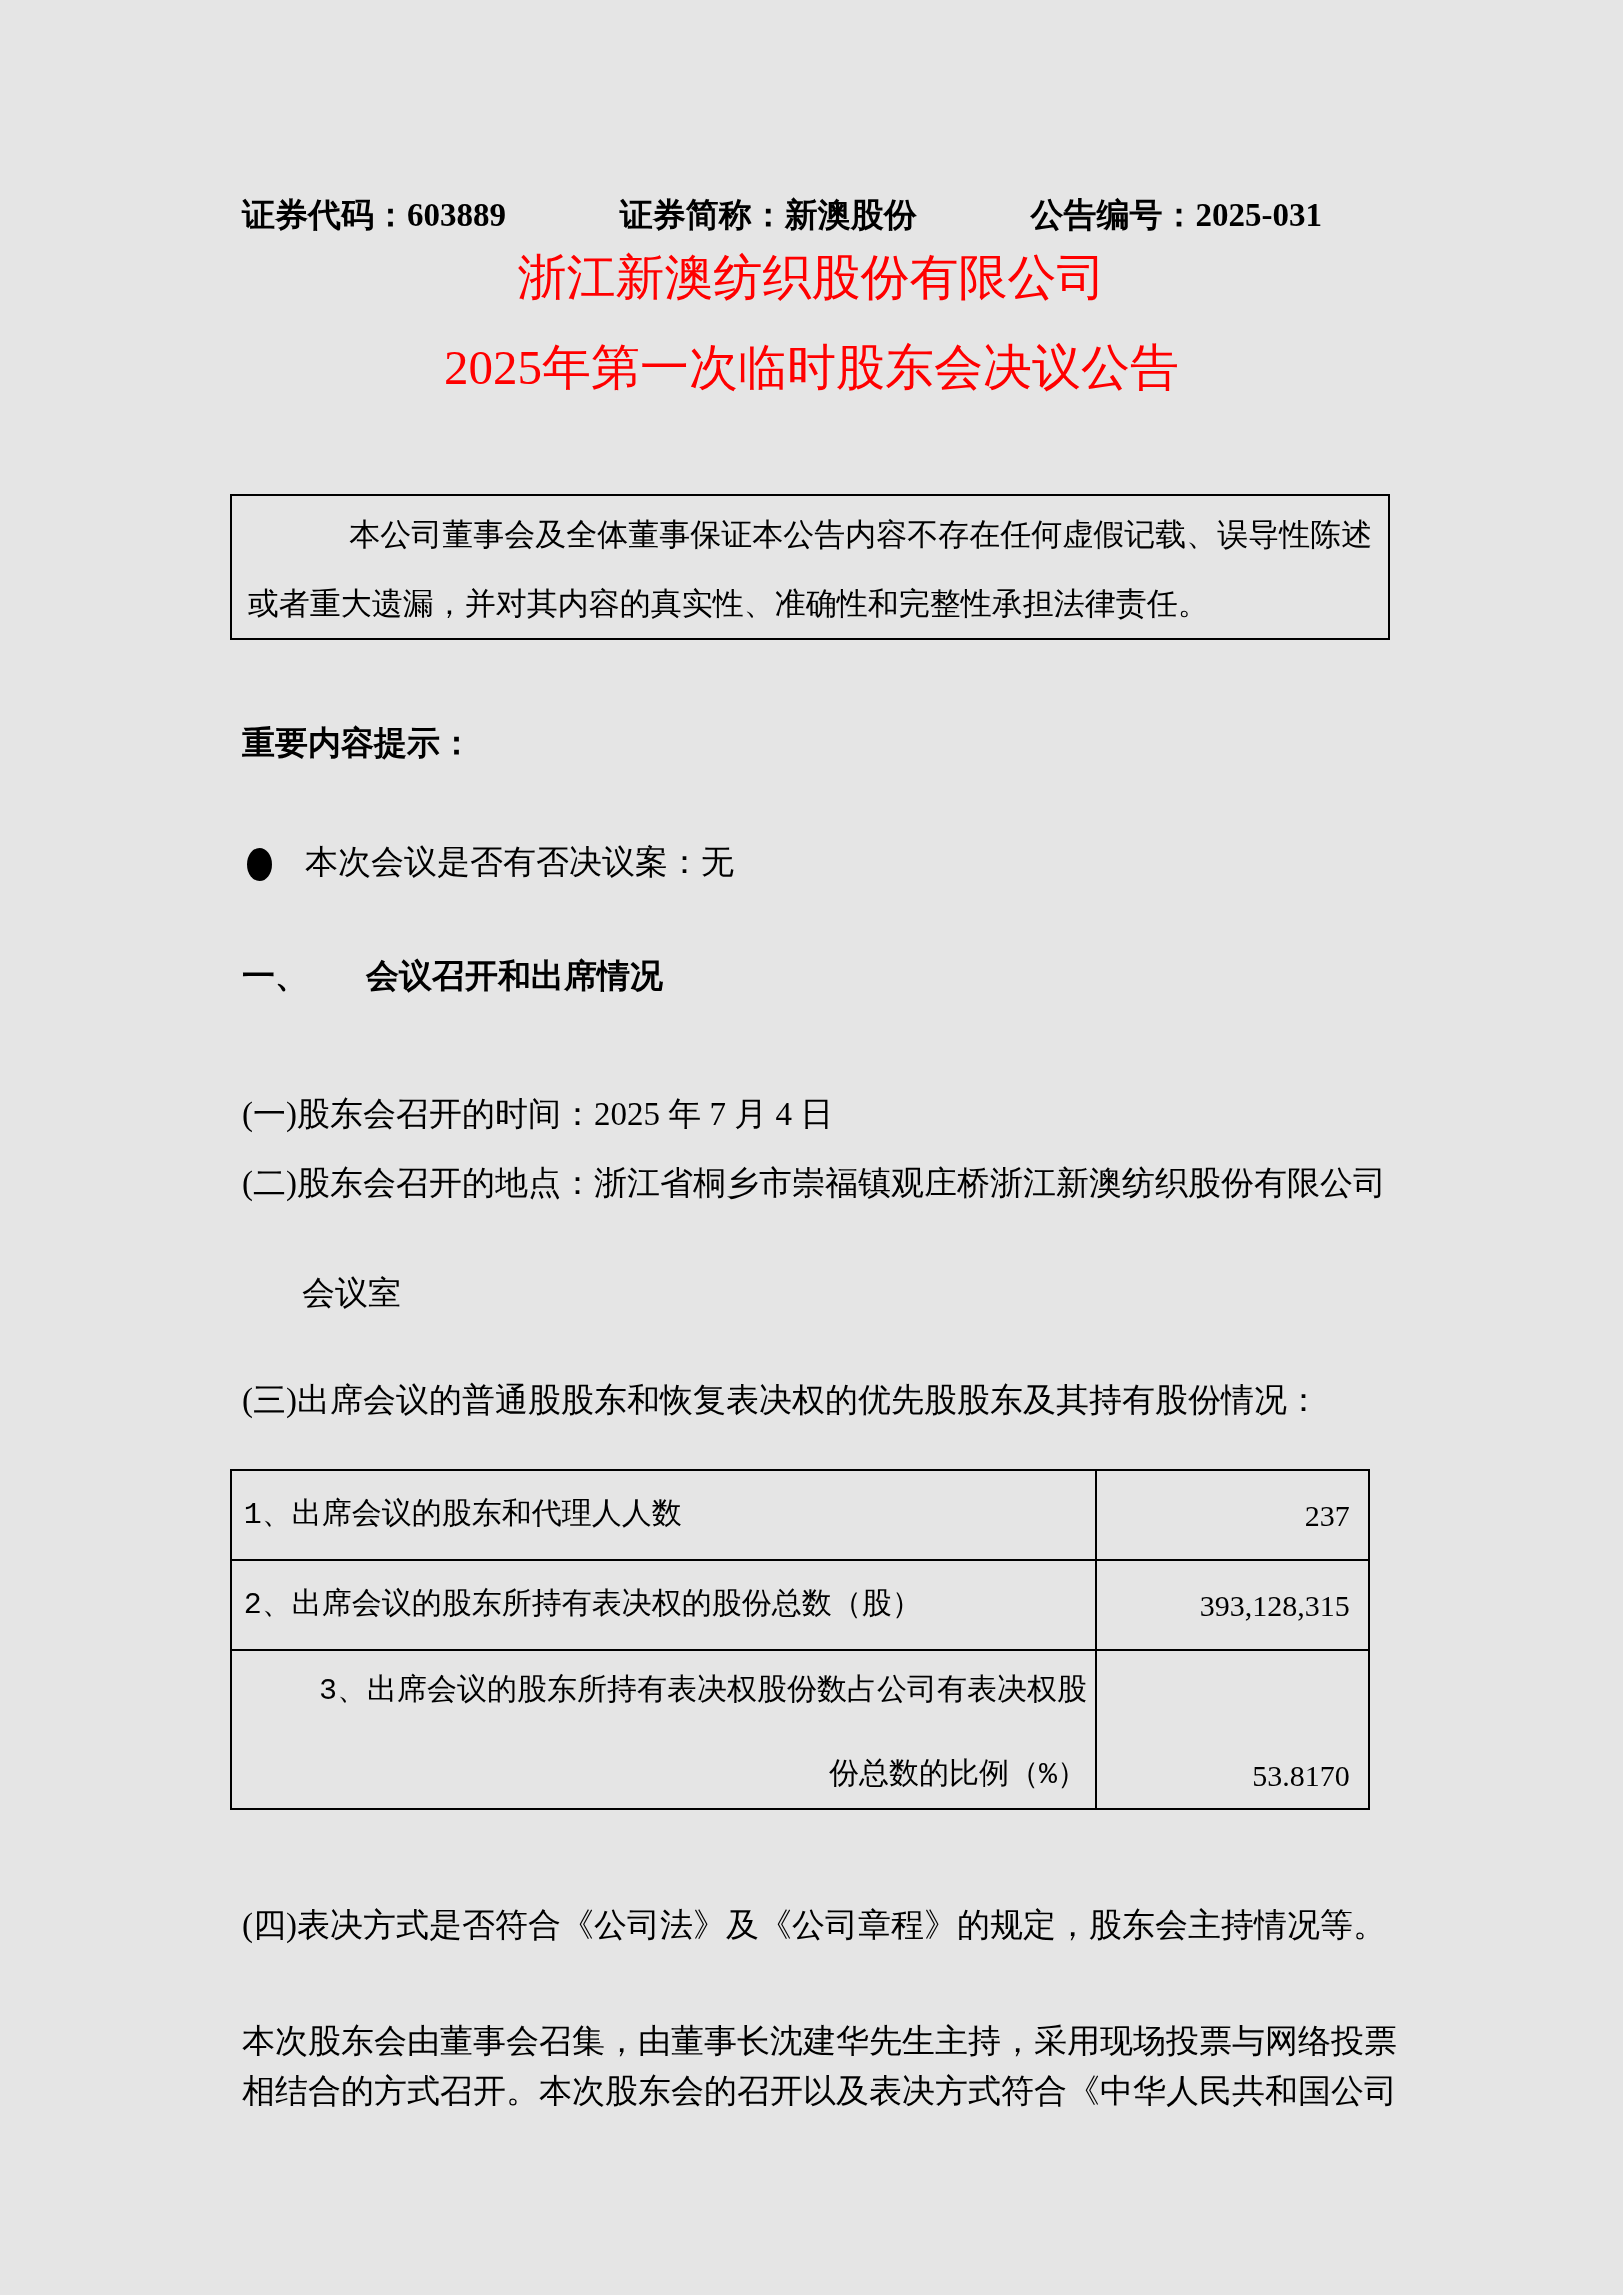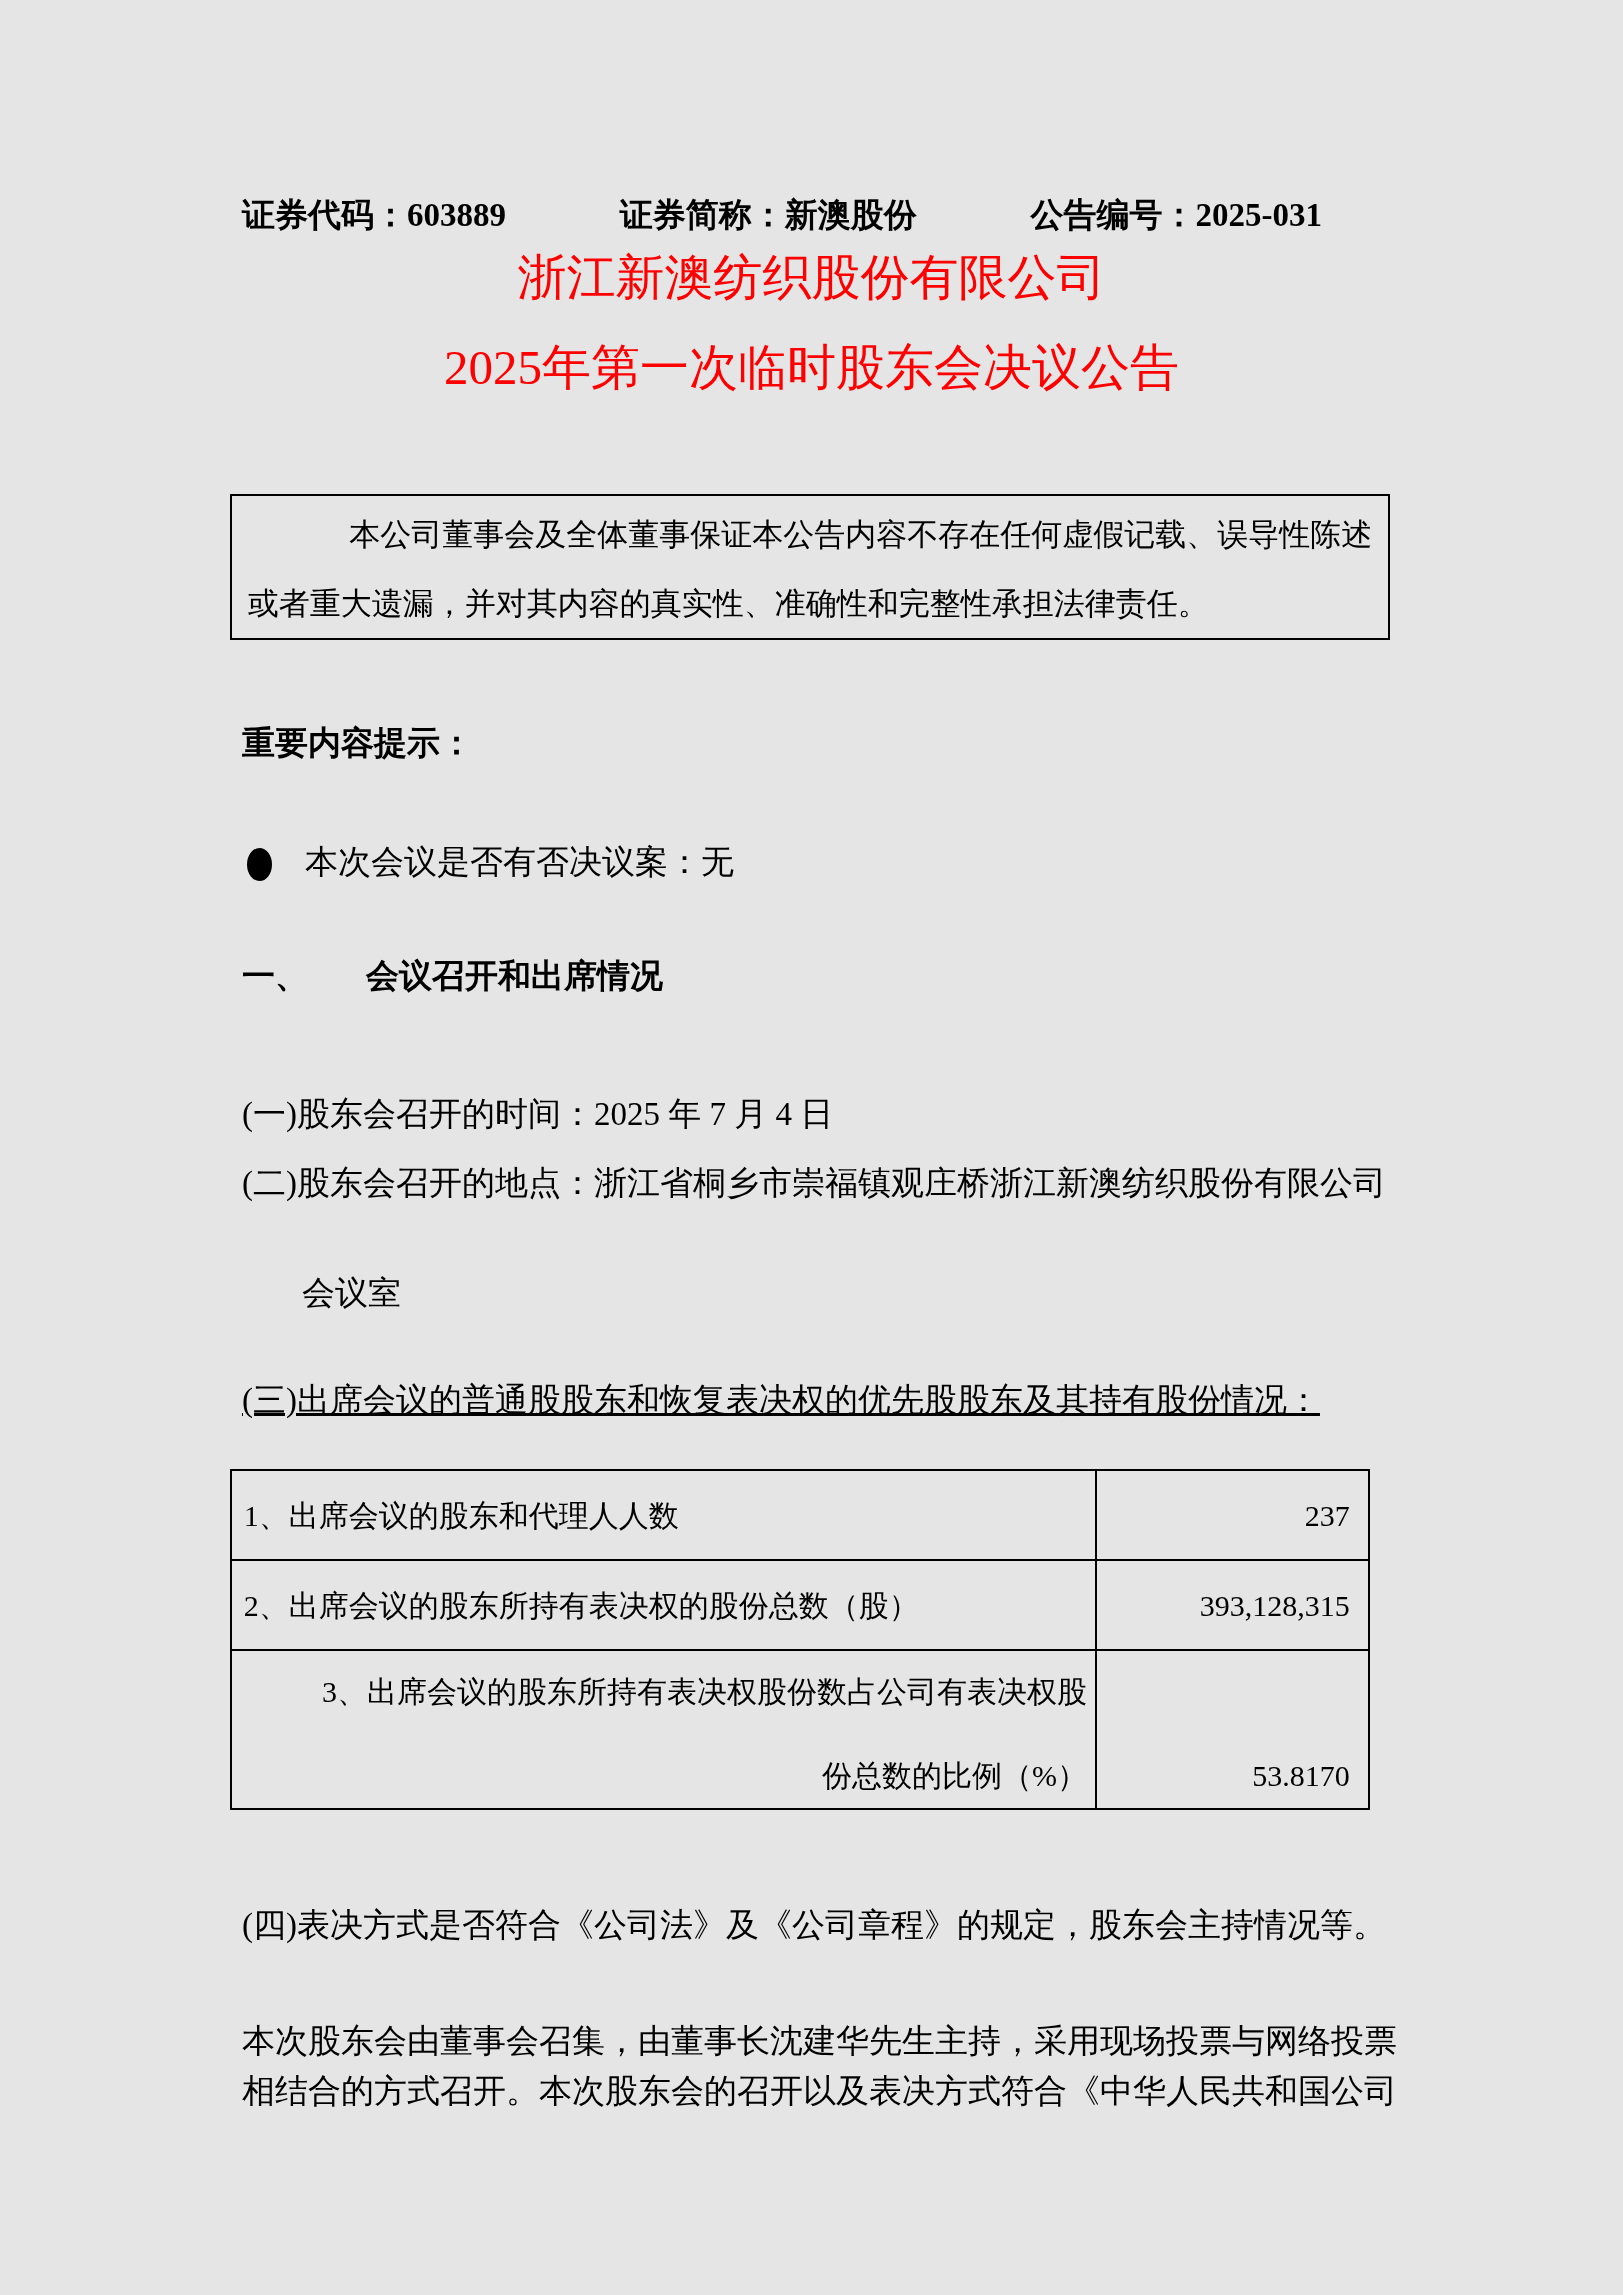--- a/index.html
+++ b/index.html
@@ -59,39 +59,39 @@
     margin-right: 33px;
     flex: 0 0 auto;
   }
 
   .section-heading { top: 957px; display: flex; }
   .section-heading .num { display: inline-block; width: 124px; }
 
   .item-1 { top: 1095px; }
   .item-2a { top: 1164px; }
   .item-2b { top: 1274px; left: 302px; }
-  .item-3 { top: 1381px; text-decoration: underline; }
+  .item-3 { top: 1381px; }
   .item-4 { top: 1906px; }
   .para-1 { top: 2022px; }
   .para-2 { top: 2072px; }
 
   
   .attendance-table {
     top: 1469px; left: 230px;
     border-collapse: collapse;
     table-layout: fixed;
     width: 1138px;
     font-size: 30px; line-height: 39px;
   }
   .attendance-table td {
     border: 2px solid #000;
     vertical-align: middle;
     box-sizing: border-box;
   }
-  .attendance-table .c-label { width: 865px; padding-left: 11.8px; padding-right: 7.9px; }
+  .attendance-table .c-label { width: 865px; padding-left: 11.8px; padding-right: 7.9px; font-family: Liberation Mono, monospace; }
   .attendance-table .c-value { width: 273px; text-align: right; padding-right: 18.3px; }
   .row-1 { height: 90px; }
   .row-2 { height: 90px; }
   .row-3 { height: 159px; }
   .row-3 .c-label .cell-stack {
     display: flex; flex-direction: column; justify-content: space-between;
     height: 155px; padding: 19.6px 0 11.8px 0; box-sizing: border-box; text-align: right;
   }
   .row-3 .c-value { vertical-align: bottom; padding-bottom: 13px; border-radius: 8px; }
 </style>

